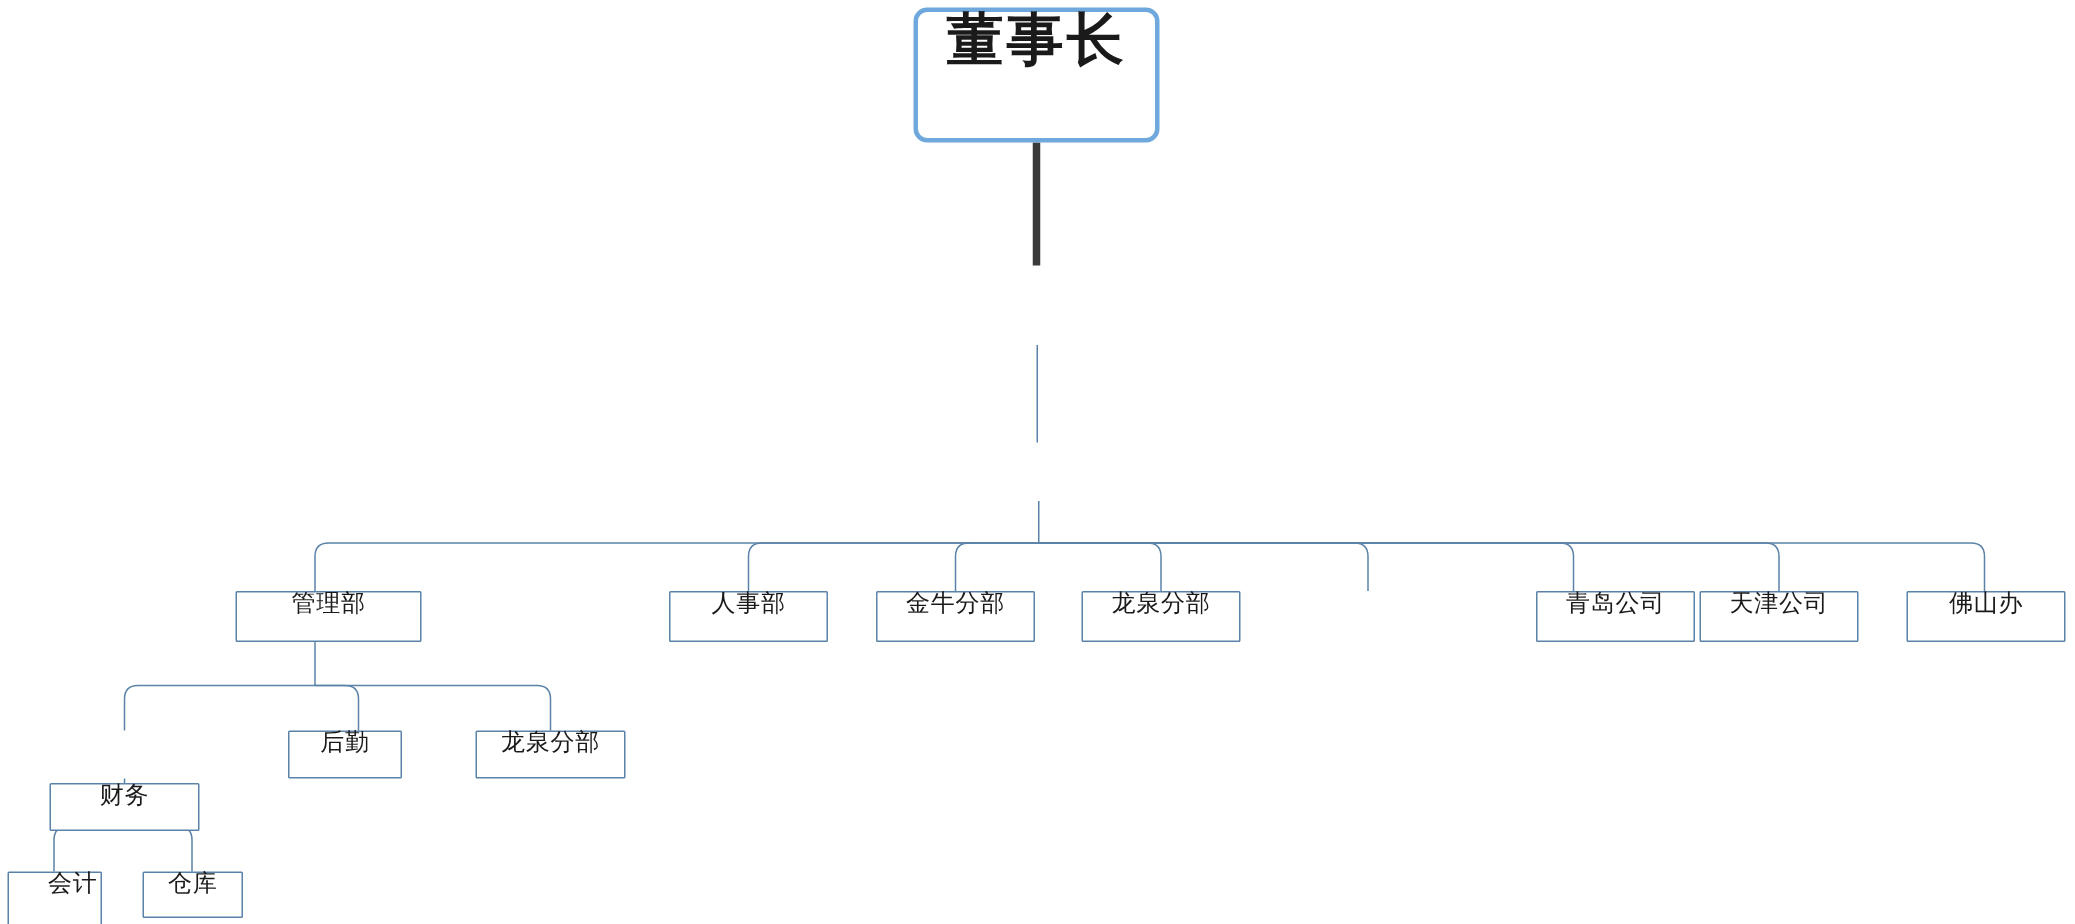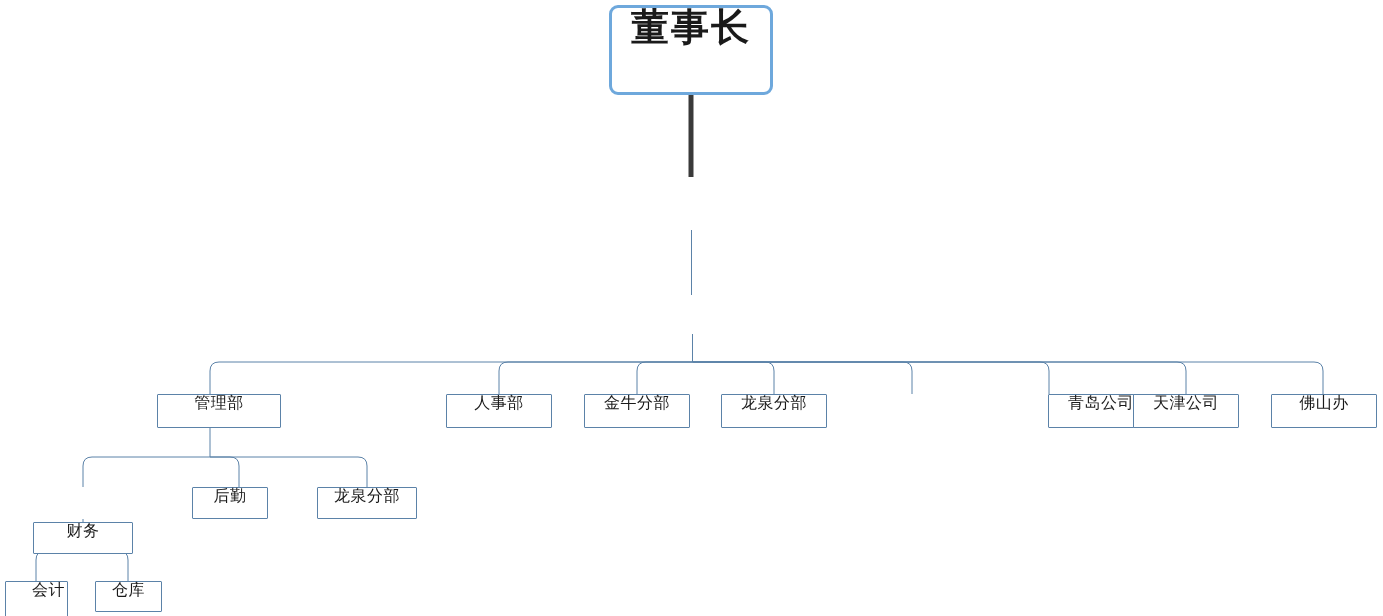--- a/index.html
+++ b/index.html
@@ -95,21 +95,21 @@
     </div>
     <div class="node lvl-dept" style="left: 446px; top: 394px; width: 106px; height: 34px;">
       <span>人事部</span>
     </div>
     <div class="node lvl-dept" style="left: 584px; top: 394px; width: 106px; height: 34px;">
       <span>金牛分部</span>
     </div>
     <div class="node lvl-dept" style="left: 721px; top: 394px; width: 106px; height: 34px;">
       <span>龙泉分部</span>
     </div>
-    <div class="node lvl-dept" style="left: 1048px; top: 394px; width: 106px; height: 34px;">
+    <div class="node lvl-dept" style="left: 1024px; top: 394px; width: 106px; height: 34px;">
       <span>青岛公司</span>
     </div>
     <div class="node lvl-dept" style="left: 1133px; top: 394px; width: 106px; height: 34px;">
       <span>天津公司</span>
     </div>
     <div class="node lvl-dept" style="left: 1271px; top: 394px; width: 106px; height: 34px;">
       <span>佛山办</span>
     </div>
     <div class="node lvl-dept" style="left: 33px; top: 487px; width: 100px; height: 32px; margin-top: 35px;">
       <span>财务</span>

